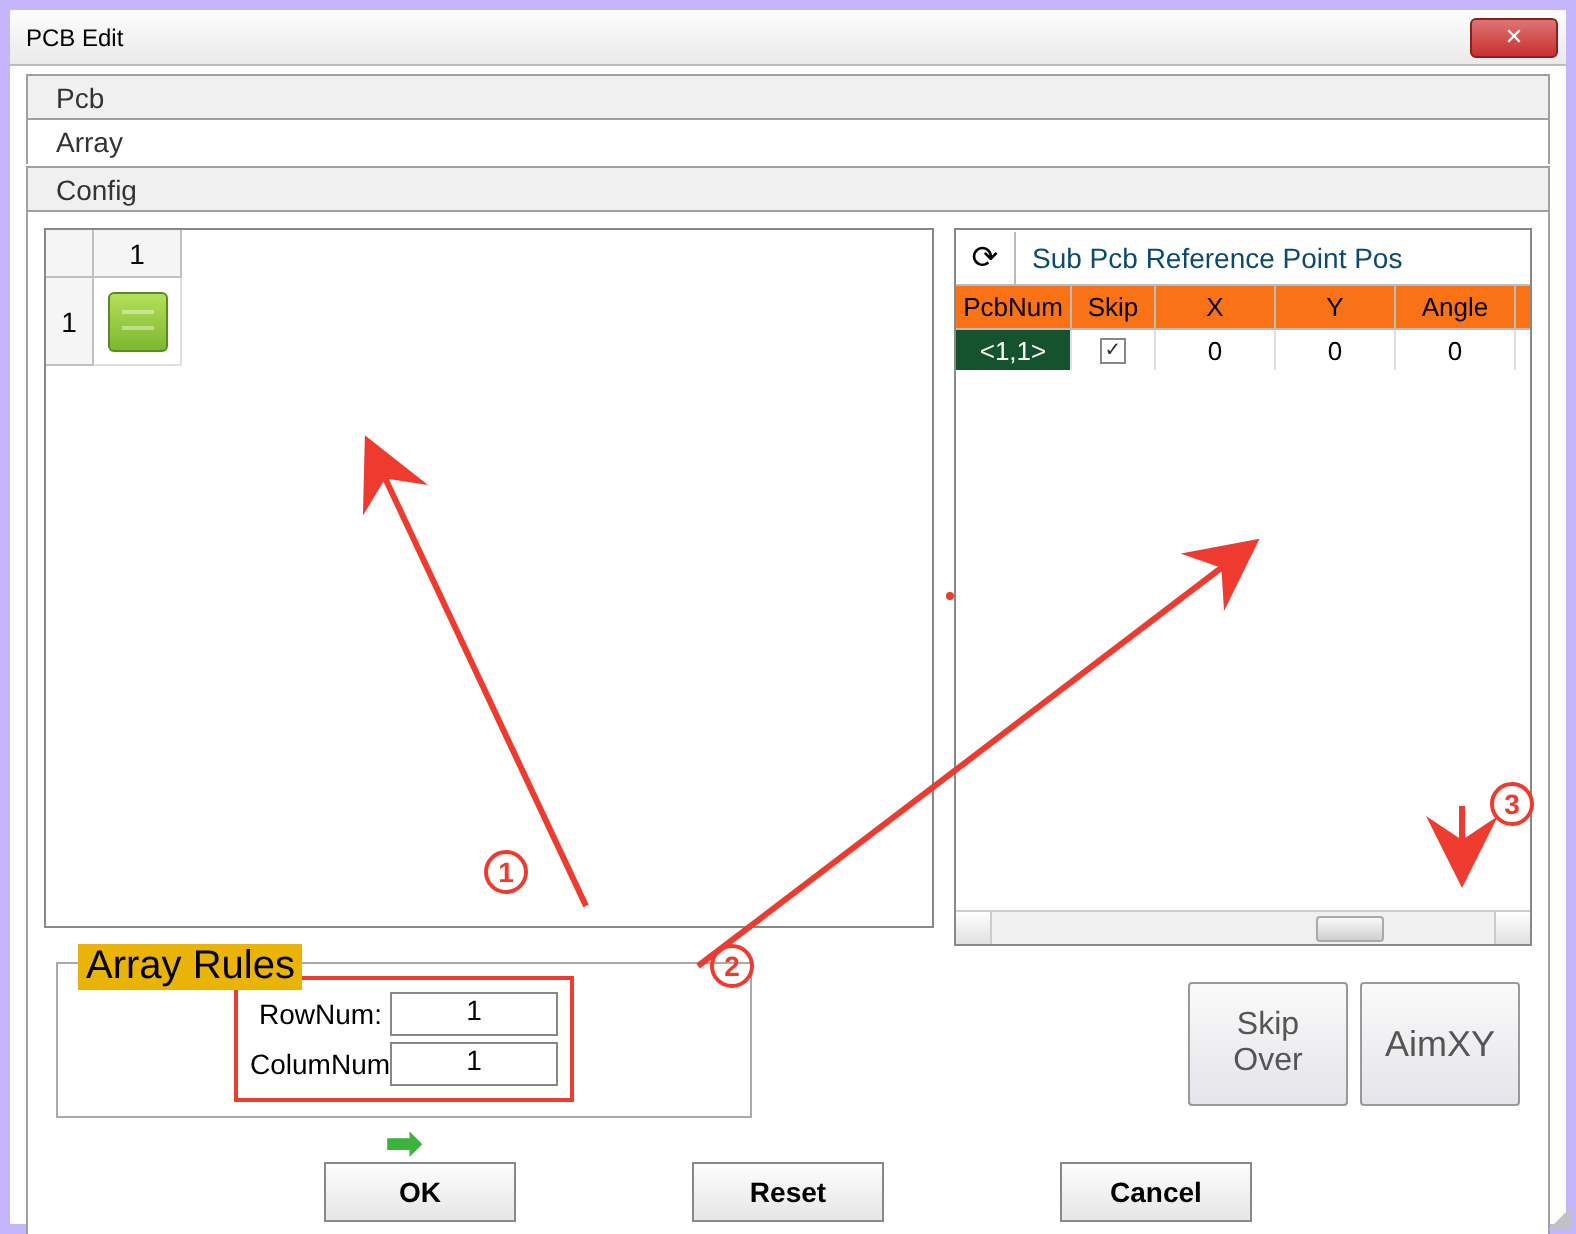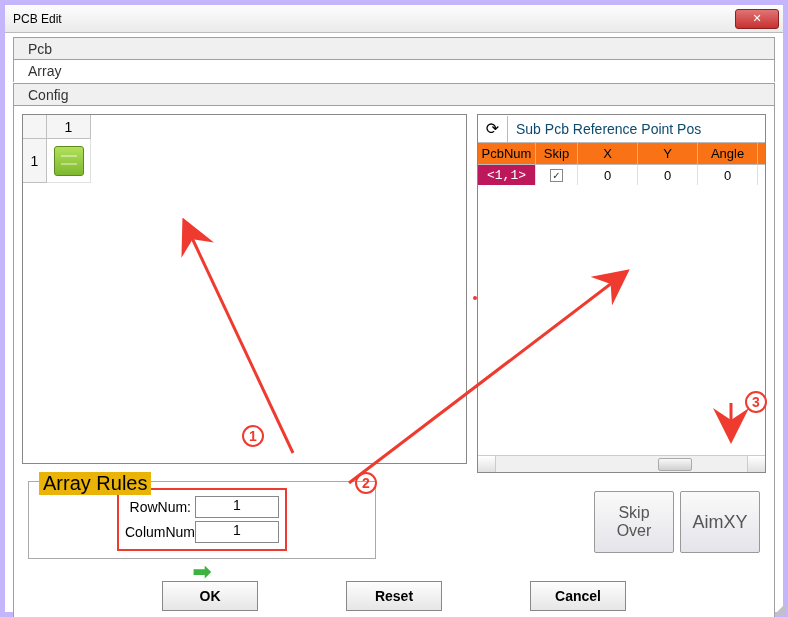--- a/index.html
+++ b/index.html
@@ -94,21 +94,21 @@
 .table { font-size: 13px; }
 .thead { display: flex; background: #f97316; border-bottom: 1px solid #bbb; height: 22px; }
 .th { border-right: 1px solid #bbb; display:flex;align-items:center;justify-content:center;}
 .col-num { width: 58px; }
 .col-skip { width: 42px; }
 .col-x { width: 60px; }
 .col-y { width: 60px; }
 .col-angle { width: 60px; }
 .trow { display: flex; height: 20px; }
 .td { border-right: 1px solid #e0e0e0; display:flex;align-items:center;justify-content:center; font-size:13px;}
-.td.sel { background: #be185d; color: #fff; font-family: Liberation Mono, monospace; }
+.td.sel { background: #14532d; color: #fff; }
 .checkbox { width: 13px; height: 13px; border: 1px solid #888; background: #fff; display:flex;align-items:center;justify-content:center; font-size:10px; color:#333;}
 .scrollbar-h { height: 17px; border-top:1px solid #ccc; background:#f0f0f0; margin-top:auto; position:relative;}
 .scrollbar-h::before { content:""; position:absolute; left:0; top:0; width:17px; height:100%; border-right:1px solid #ccc; background:linear-gradient(#fff,#e0e0e0);}
 .scrollbar-h::after { content:""; position:absolute; right:0; top:0; width:17px; height:100%; border-left:1px solid #ccc; background:linear-gradient(#fff,#e0e0e0);}
 .scrollbar-thumb { position:absolute; left:180px; top:2px; width:34px; height:13px; background:linear-gradient(#f8f8f8,#d0d0d0); border:1px solid #aaa; border-radius:2px;}
 
 
 .lower { display: flex; padding: 0 14px 10px 14px; gap: 10px; align-items:flex-start; }
 .array-rules {
   border: 1px solid #aaa; padding: 6px 10px 10px 10px;

